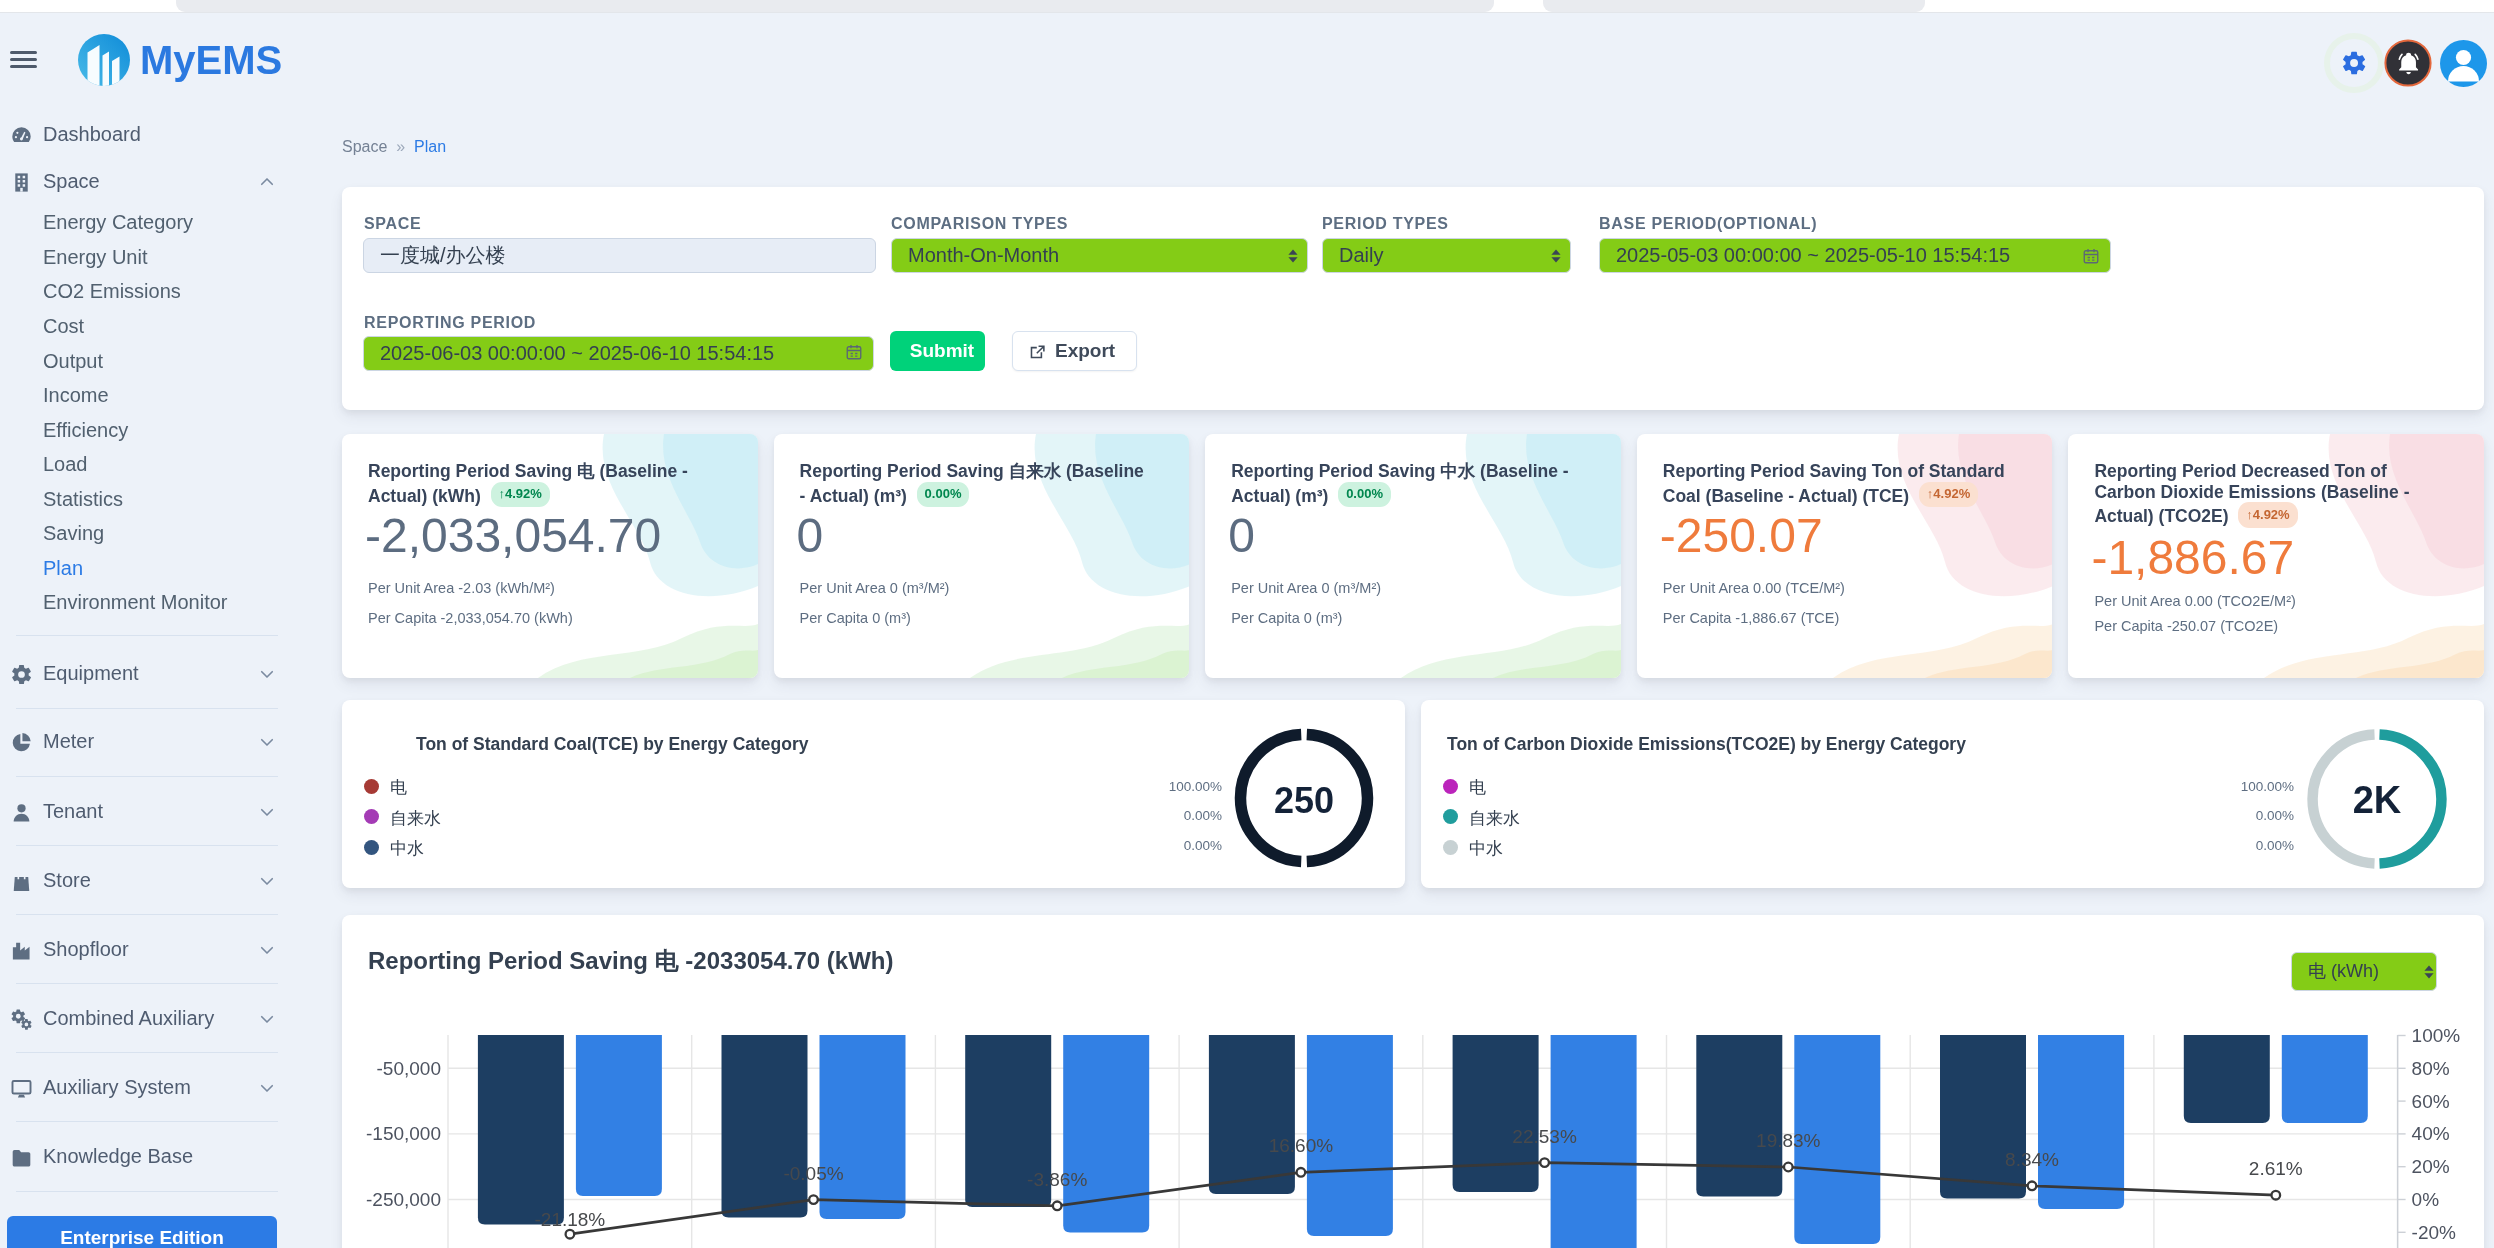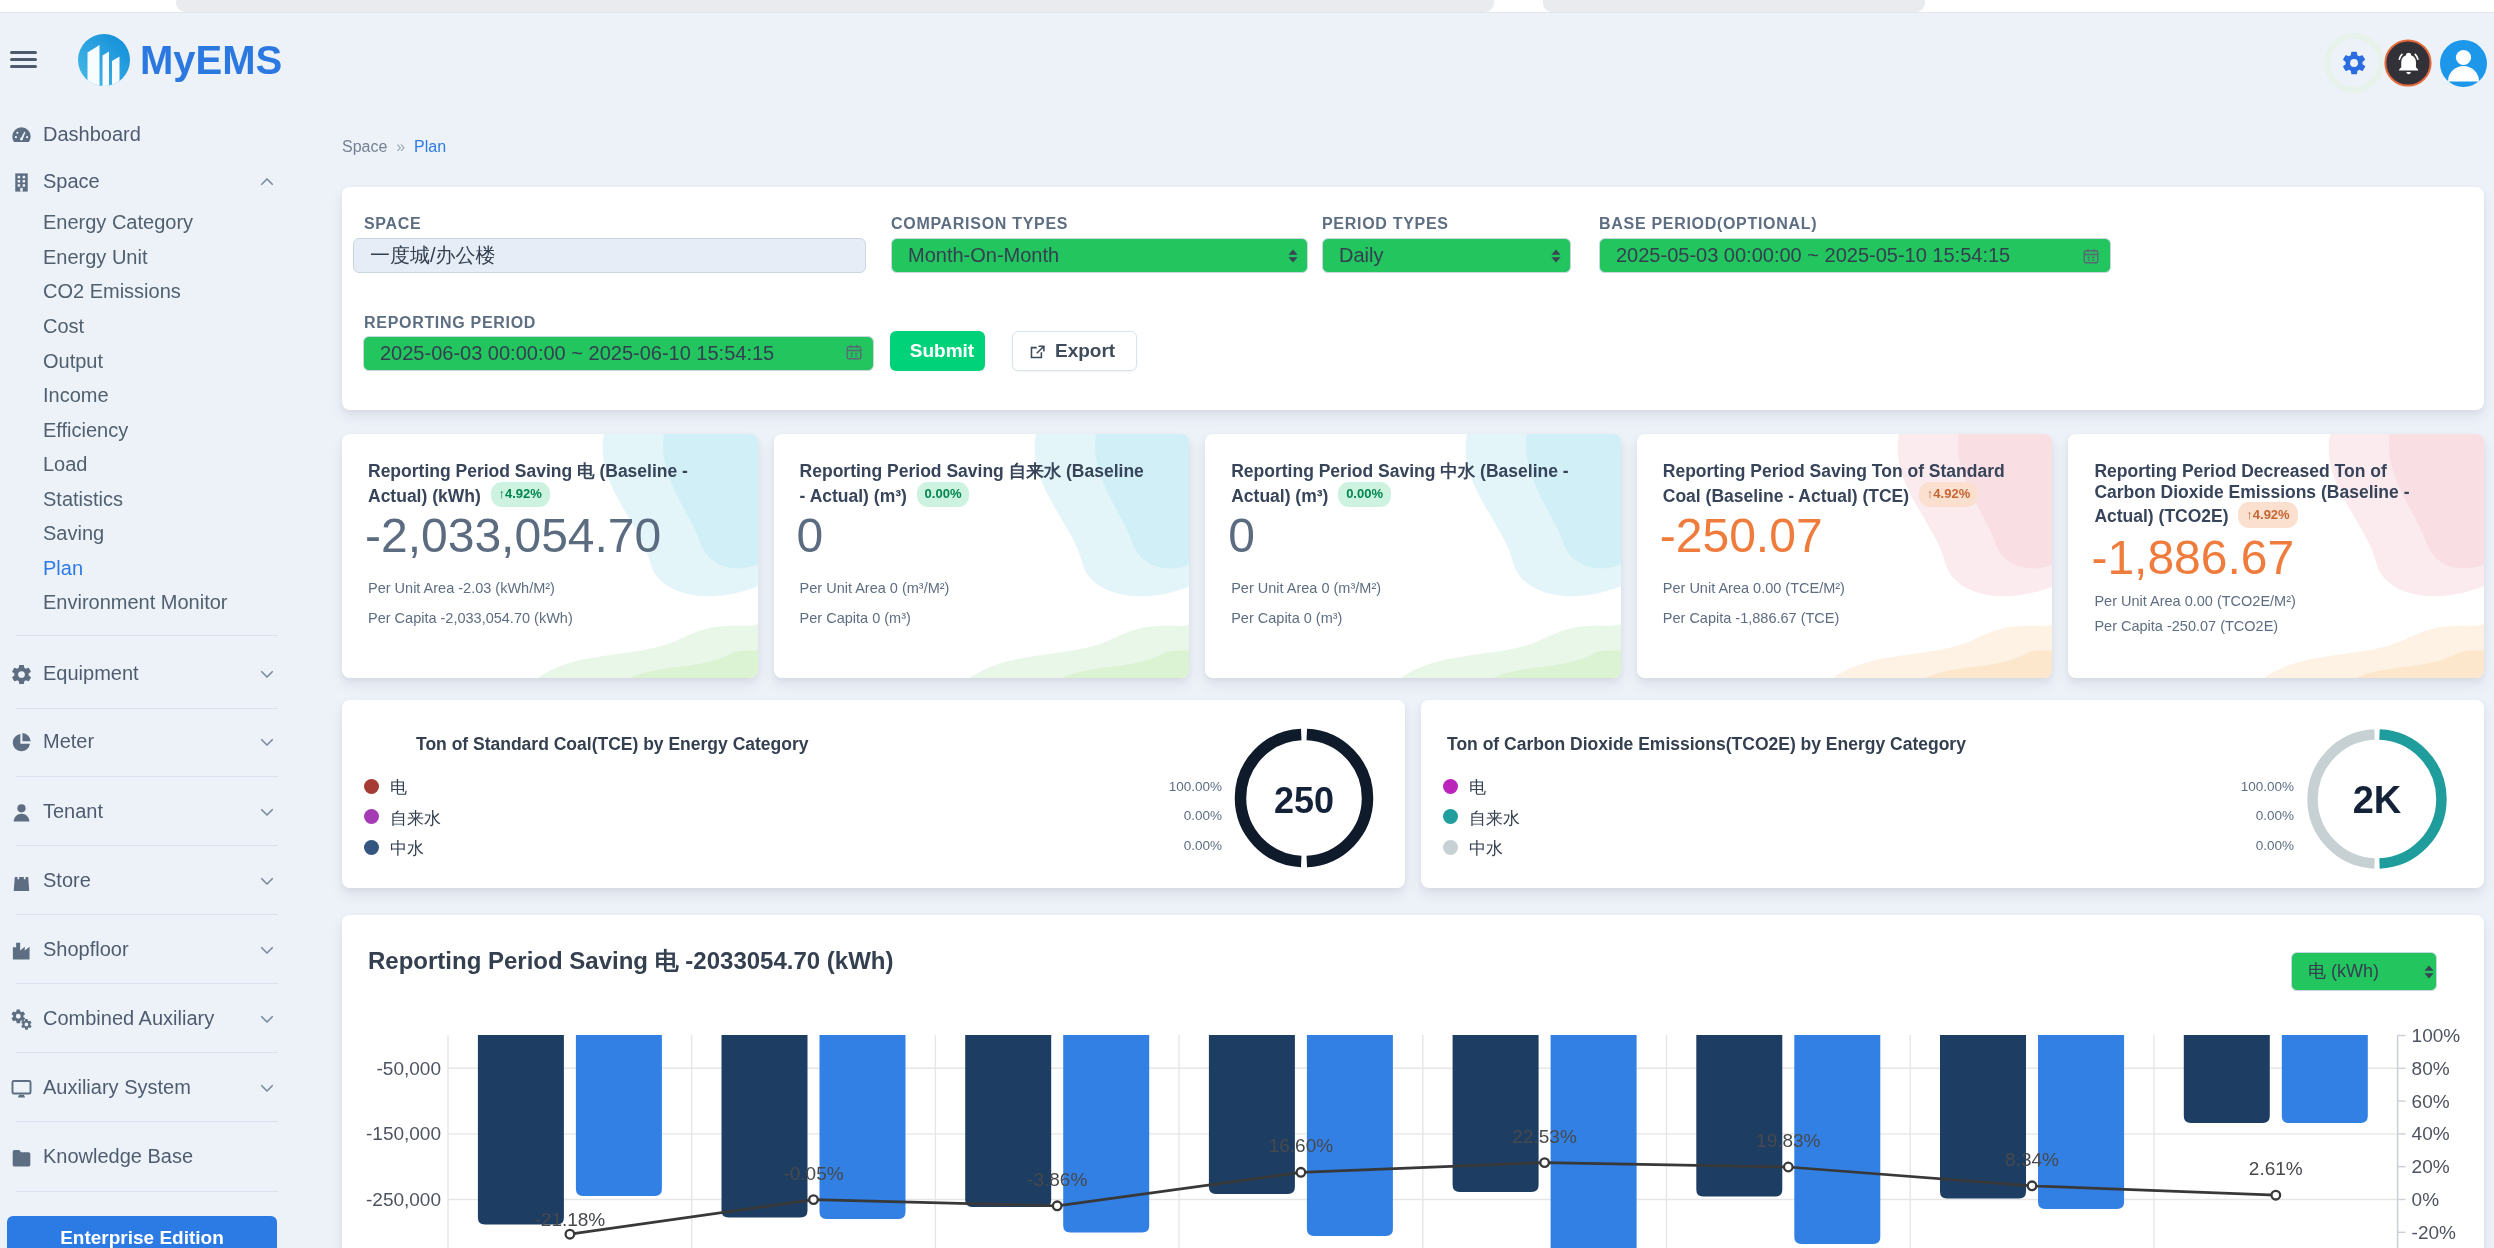--- a/index.html
+++ b/index.html
@@ -1,19 +1,19 @@
 <!DOCTYPE html>
 <html><head><meta charset="utf-8">
 <style>
 *{margin:0;padding:0;box-sizing:border-box;}
 html,body{width:2494px;height:1248px;overflow:hidden;background:#edf2f9;font-family:"Liberation Sans",sans-serif;position:relative;}
 .abs{position:absolute;}
 .card{position:absolute;background:#fff;border-radius:8px;box-shadow:0 7px 14px 0 rgba(65,69,88,.08),0 3px 6px 0 rgba(0,0,0,.05);}
 .lbl{position:absolute;font-size:16px;font-weight:bold;letter-spacing:.7px;color:#5d6e82;white-space:nowrap;}
-.inp{position:absolute;height:35px;border-radius:6px;border:1px solid #ccd6e3;background:#22c55e;font-size:20px;color:#344050;line-height:33px;padding-left:16px;white-space:nowrap;}
+.inp{position:absolute;height:35px;border-radius:6px;border:1px solid #ccd6e3;background:#84cc16;font-size:20px;color:#344050;line-height:33px;padding-left:16px;white-space:nowrap;}
 .navtxt{position:absolute;font-size:20px;font-weight:500;color:#4f5c70;white-space:nowrap;}
 .divider{position:absolute;left:16px;width:262px;height:1px;background:#d8e2ef;}
 .pul{position:absolute;font-size:14.5px;color:#5e6e82;white-space:nowrap;}
 .badge{display:inline-block;font-size:13px;font-weight:bold;border-radius:11px;padding:2.5px 8px;vertical-align:3px;}
 .bgreen{background:#cdf2df;color:#00864e;}
 .borange{background:#fbe0d0;color:#c46632;}
 .ctitle{position:absolute;font-size:17.5px;font-weight:600;color:#37445a;line-height:20.5px;}
 .num{position:absolute;font-size:48px;font-weight:500;color:#5c6c80;}
 </style></head><body>
 <div class="abs" style="left:0;top:0;width:2494px;height:13px;background:#fff;border-bottom:1px solid #e3e6ea;"></div>
@@ -167,21 +167,21 @@
 <div class="divider" style="top:1052px;"></div>
 <div class="divider" style="top:1121px;"></div>
 <div class="divider" style="top:1191px;"></div>
 <div class="abs" style="left:7px;top:1216px;width:270px;height:44px;background:#2c7be5;border-radius:6px;color:#fff;font-size:19px;font-weight:bold;text-align:center;line-height:44px;">Enterprise Edition</div>
 <div class="abs" style="left:342px;top:138px;font-size:16px;color:#748194;">Space&nbsp;&nbsp;<span style="color:#9da9bb;">»</span>&nbsp;&nbsp;<span style="color:#2c7be5;">Plan</span></div>
 <div class="card" style="left:342px;top:187px;width:2142px;height:223px;"></div>
 <div class="lbl" style="left:364px;top:215px;">SPACE</div>
 <div class="lbl" style="left:891px;top:215px;">COMPARISON TYPES</div>
 <div class="lbl" style="left:1322px;top:215px;">PERIOD TYPES</div>
 <div class="lbl" style="left:1599px;top:215px;">BASE PERIOD(OPTIONAL)</div>
-<div class="inp" style="left:353px;top:238px;width:513px;background:#e7edf6;border-color:#cbd5e3;">一度城/办公楼</div>
+<div class="inp" style="left:363px;top:238px;width:513px;background:#e7edf6;border-color:#cbd5e3;">一度城/办公楼</div>
 <div class="inp" style="left:891px;top:238px;width:417px;">Month-On-Month</div>
 <svg class="abs" style="left:1283.5px;top:246.5px;" width="18" height="18" viewBox="0 0 18 18" fill="#3a4554">
     <path d="M9 2.4 13.6 7.7H4.4z"></path>
     <path d="M9 15.6 4.4 10.3h9.2z"></path>
   </svg>
 <div class="inp" style="left:1322px;top:238px;width:249px;">Daily</div>
 <svg class="abs" style="left:1546.5px;top:246.5px;" width="18" height="18" viewBox="0 0 18 18" fill="#3a4554">
     <path d="M9 2.4 13.6 7.7H4.4z"></path>
     <path d="M9 15.6 4.4 10.3h9.2z"></path>
   </svg>

